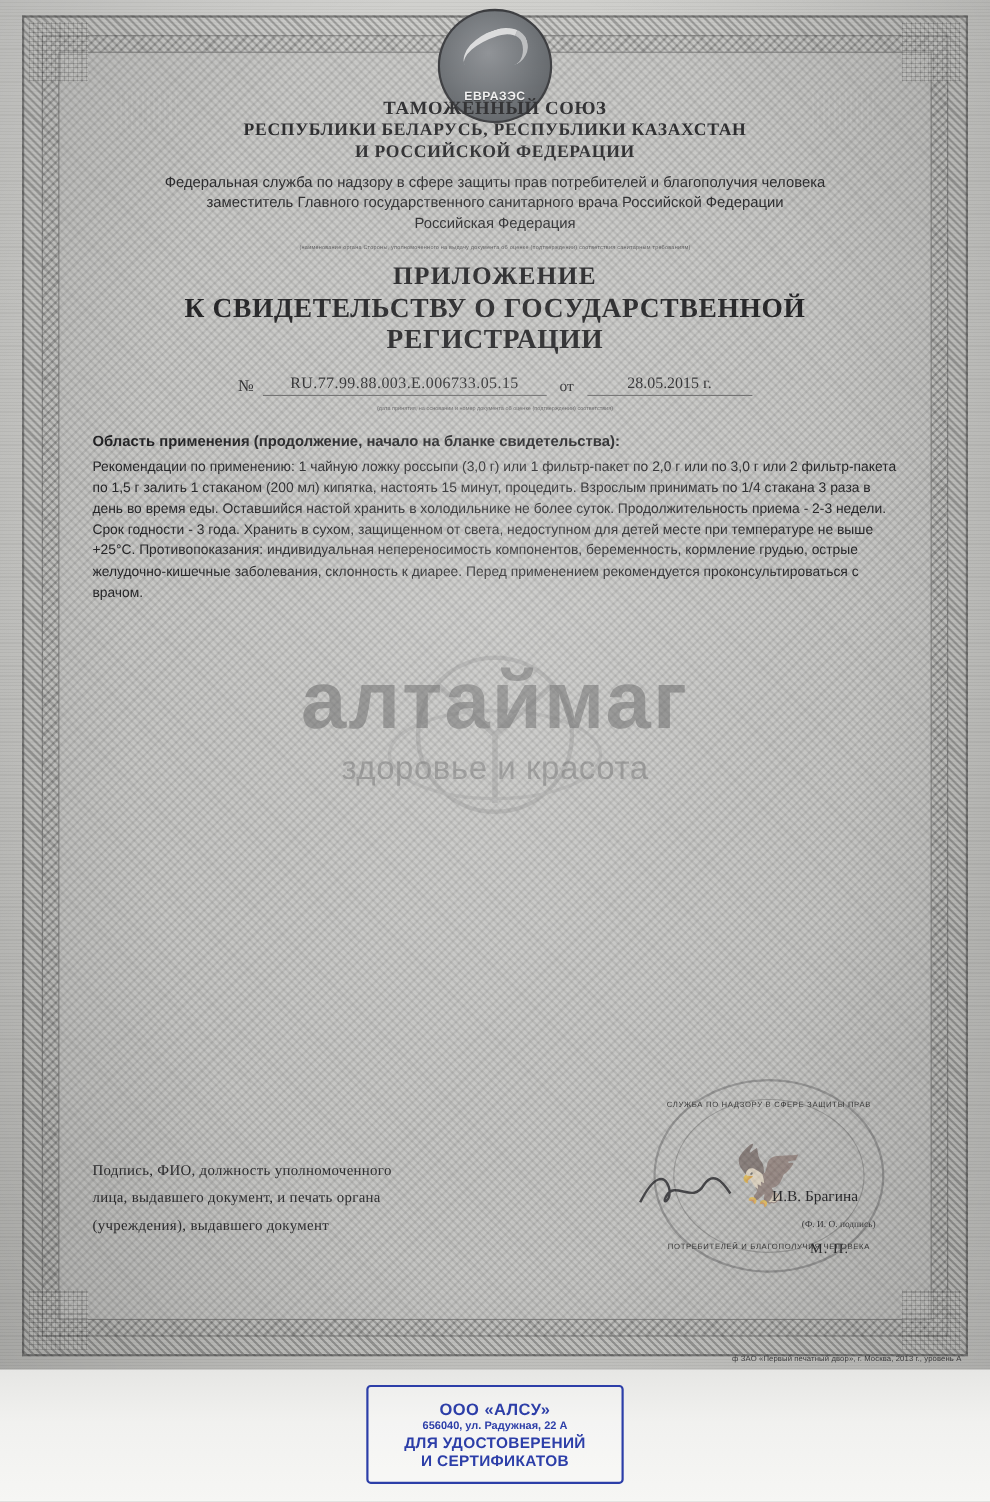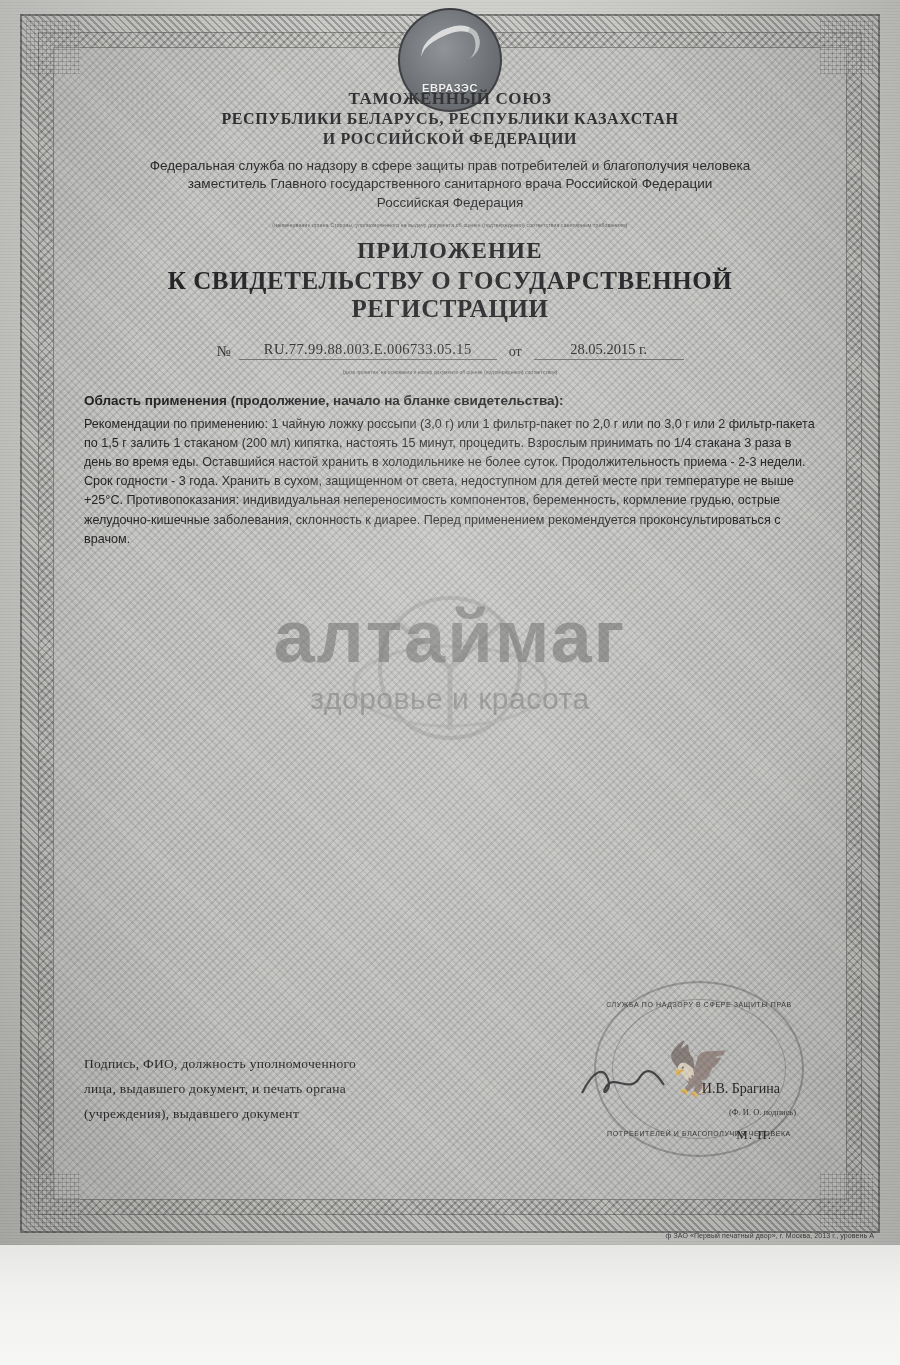--- a/index.html
+++ b/index.html
@@ -457,14 +457,20 @@
 
   <div class="sig-name">И.В. Брагина</div>
   <div class="sig-caption">(Ф. И. О. подпись)</div>
   <div class="mp">М. П.</div>
 
   <div class="printer-line">ф ЗАО «Первый печатный двор», г. Москва, 2013 г., уровень А</div>
 
   <div class="paper-vignette"></div>
   <div class="bottom-strip"></div>
 
+  <div class="blue-stamp">
+    <div class="bs1">ООО «АЛСУ»</div>
+    <div class="bs2">656040, ул. Радужная, 22 А</div>
+    <div class="bs3">ДЛЯ УДОСТОВЕРЕНИЙ</div>
+    <div class="bs4">И СЕРТИФИКАТОВ</div>
+  </div>
 
 </div>
 
 </body></html>

